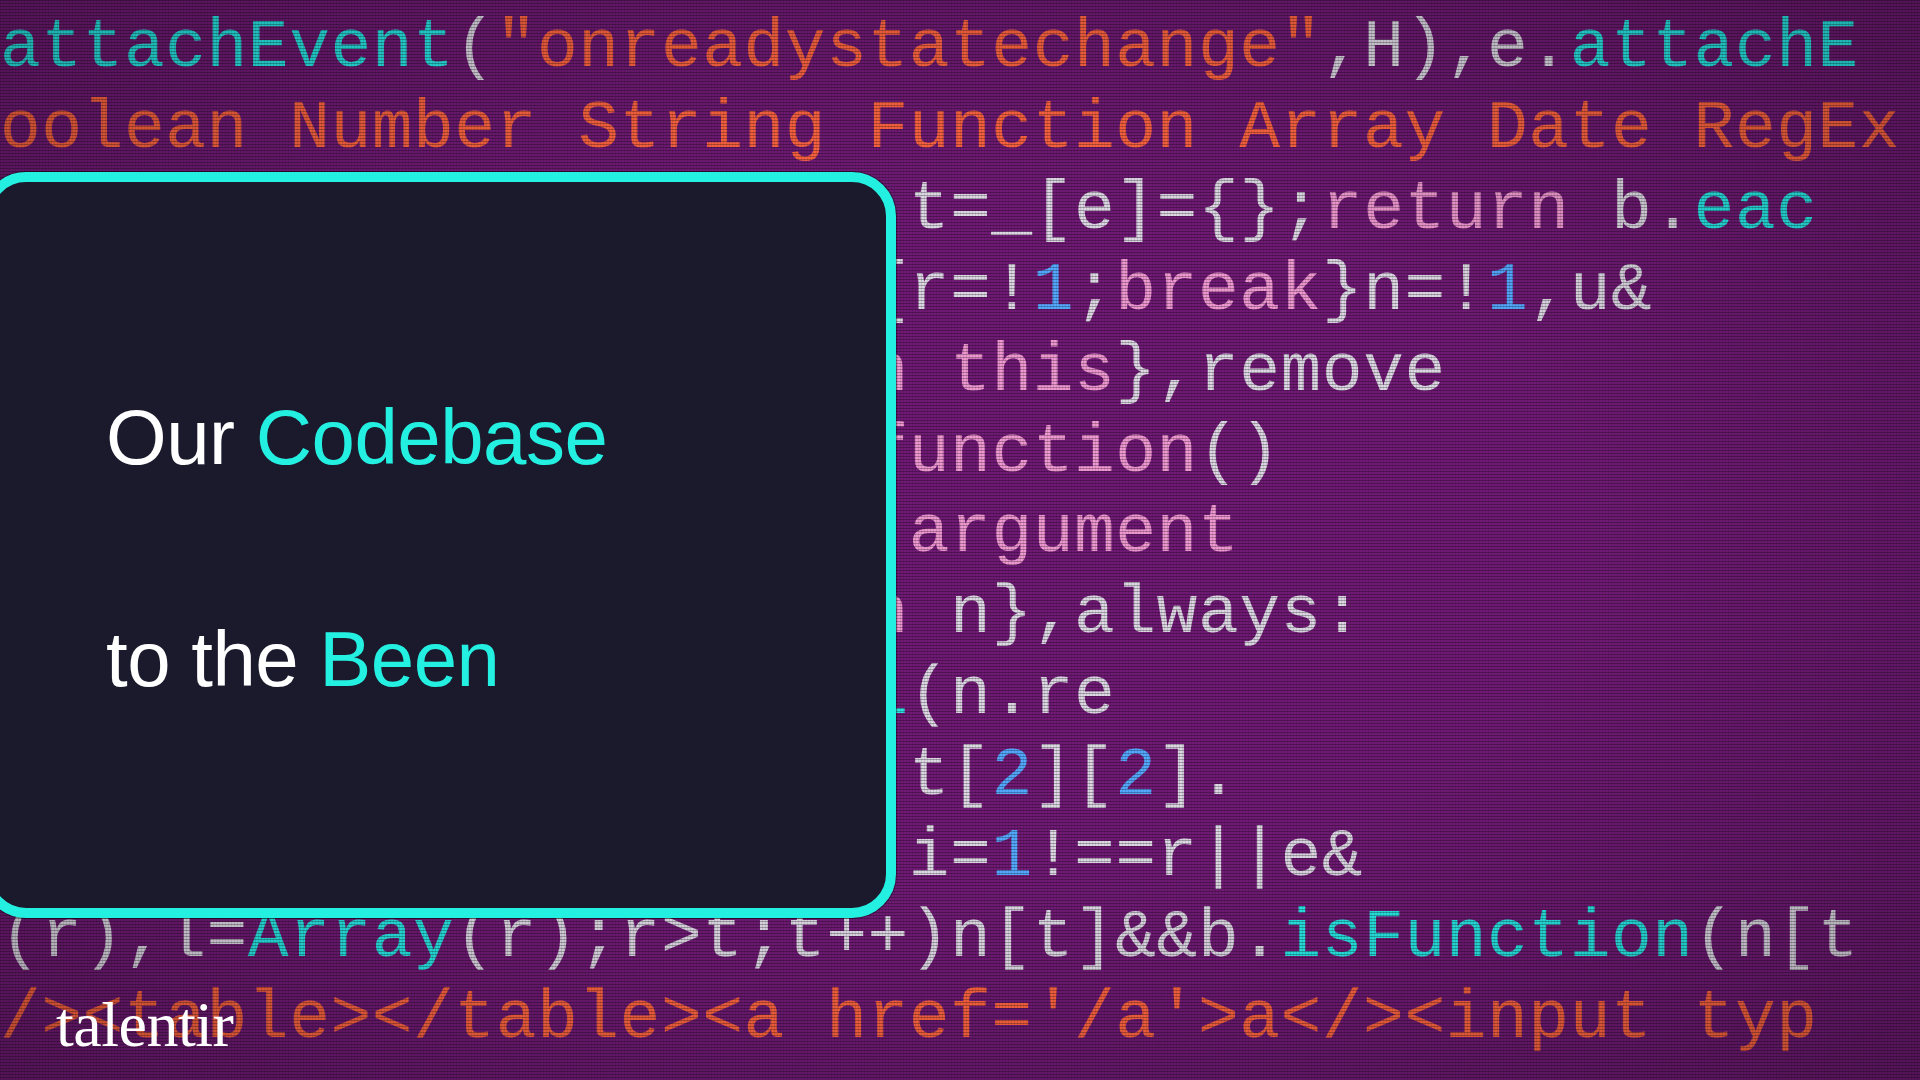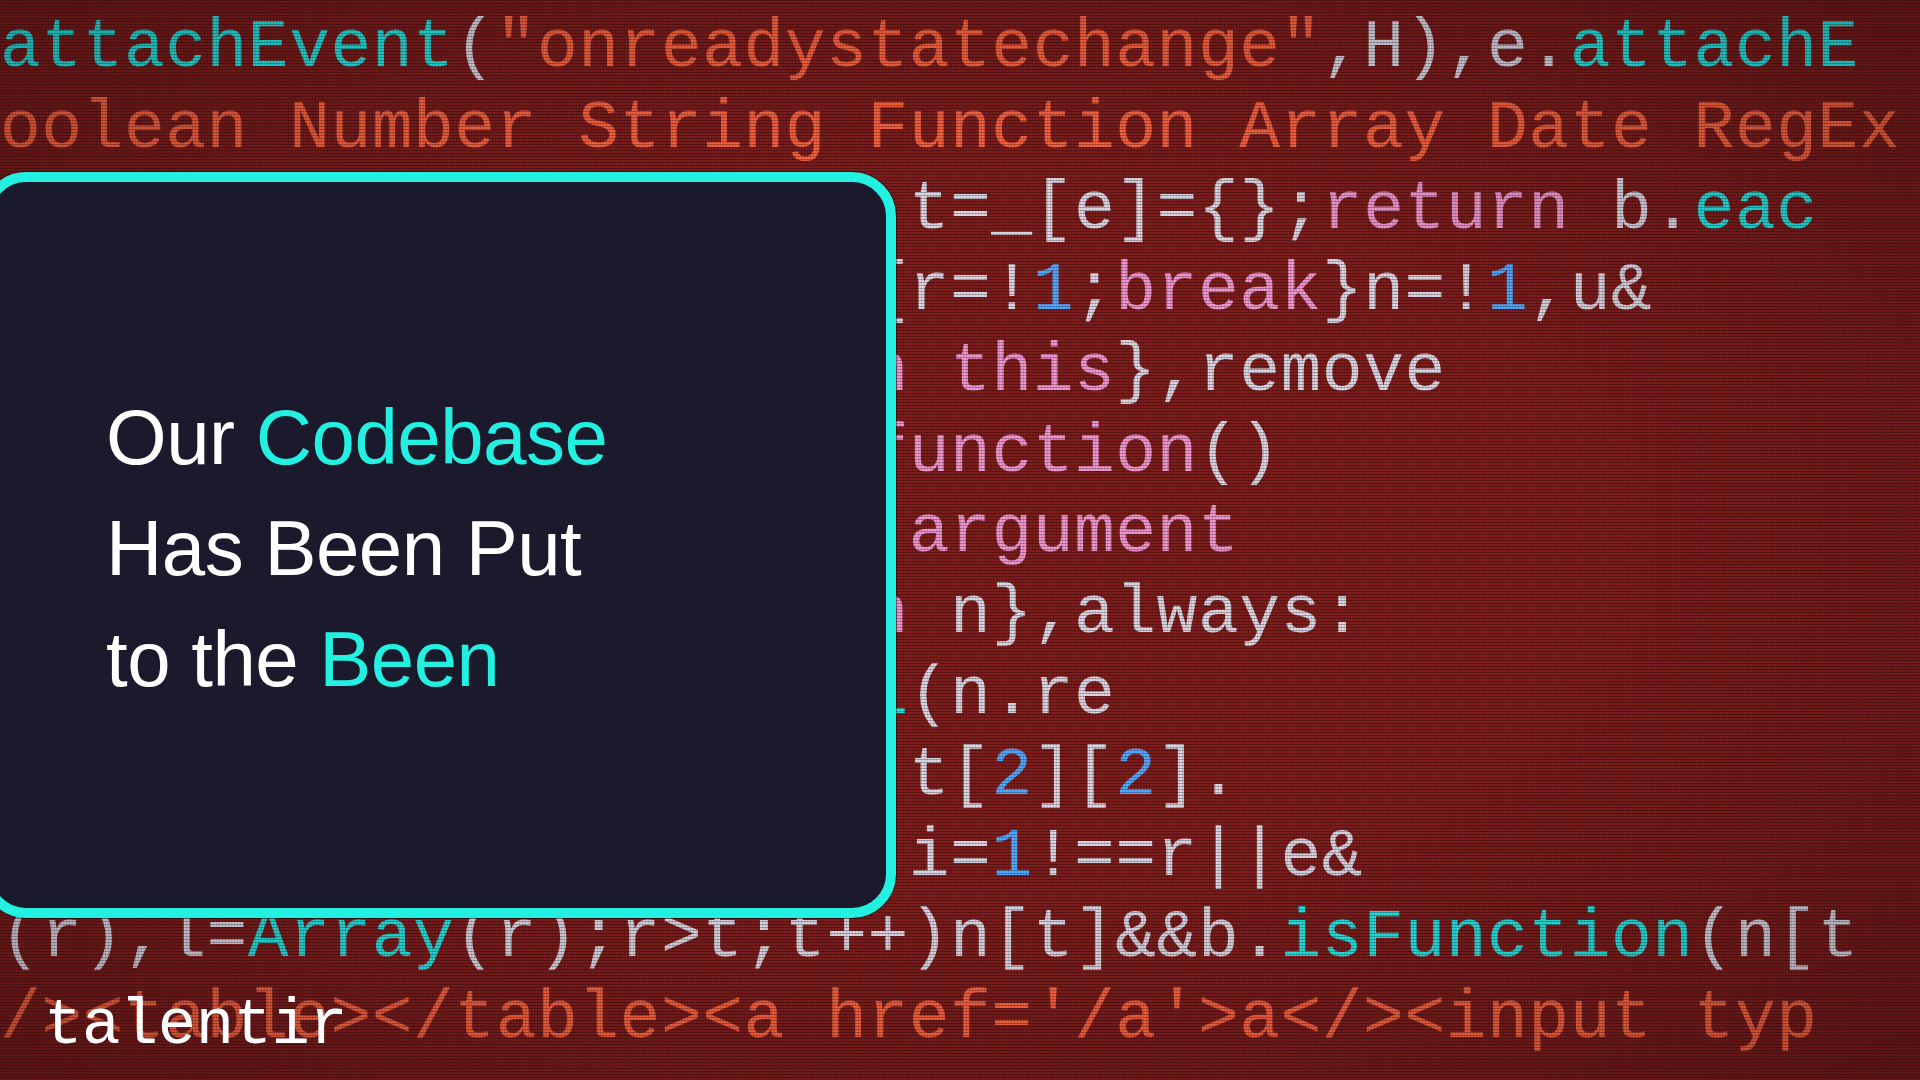--- a/index.html
+++ b/index.html
@@ -7,21 +7,21 @@
     width: 1920px;
     height: 1080px;
     overflow: hidden;
     background: #1a1a2e;
     font-family: "Consolas", "Menlo", "Courier New", monospace;
   }
   .stage {
     position: relative;
     width: 1920px;
     height: 1080px;
-    background: #7f1d1d;
+    background: #701a75;
   }
 
   
   .code-bg {
     position: absolute;
     inset: 0;
     padding-top: 8px;
     font-size: 68px;
     line-height: 1.19;
     color: #cfc9d6;
@@ -89,41 +89,41 @@
     font-size: 78px;
     line-height: 1.42;
     font-weight: 500;
     letter-spacing: -0.5px;
   }
   .card-title .accent { color: #24f0e1; }
 
   
   .brand {
     position: absolute;
-    left: 44px;
+    left: 56px;
     bottom: 18px;
-    font-family: Liberation Mono, monospace;
+    font-family: Liberation Serif, serif;
     font-size: 64px;
     color: #ffffff;
     letter-spacing: -0.5px;
     font-weight: 400;
   }
 </style>
 </head>
 <body>
 
 <div class="stage">
 
   <div class="code-bg" id="codebg"><span class="row"><span class="c-fn">attachEvent</span><span class="c-id">(</span><span class="c-kw">"onreadystatechange"</span><span class="c-id">,H),e.</span><span class="c-fn">attachE</span></span><span class="row"><span class="c-kw">oolean Number String Function Array Date RegEx</span></span><span class="row"><span class="c-id">={},</span><span class="c-pink">function</span><span class="c-id"> T(e){</span><span class="c-fn">var</span><span class="c-id"> t=_[e]={};</span><span class="c-pink">return</span><span class="c-id"> b.</span><span class="c-fn">eac</span></span><span class="row"><span class="c-id">l(t,e))===!</span><span class="c-num">1</span><span class="c-id">&amp;&amp;(</span><span class="c-kw">false</span><span class="c-id">){r=!</span><span class="c-num">1</span><span class="c-id">;</span><span class="c-pink">break</span><span class="c-id">}n=!</span><span class="c-num">1</span><span class="c-id">,u&amp;</span></span><span class="row"><span class="c-id">apply(r[</span><span class="c-num">0</span><span class="c-id">],(r))}</span><span class="c-pink">return this</span><span class="c-id">},remove</span></span><span class="row"><span class="c-pink">return</span><span class="c-id"> </span><span class="c-pink">this</span><span class="c-id">},disable:</span><span class="c-pink">function</span><span class="c-id">()</span></span><span class="row"><span class="c-lav">this</span><span class="c-id">},p.</span><span class="c-fn">fireWith</span><span class="c-id">(</span><span class="c-pink">this</span><span class="c-id">,</span><span class="c-pink">argument</span></span><span class="row"><span class="c-id">fire:</span><span class="c-pink">func</span><span class="c-pink">tion</span><span class="c-id">(){</span><span class="c-pink">return</span><span class="c-id"> n},always:</span></span><span class="row"><span class="c-id">).</span><span class="c-pink">do</span><span class="c-id">ne</span><span class="c-id">(n.resolve).</span><span class="c-fn">fail</span><span class="c-id">(n.re</span></span><span class="row"><span class="c-id">add,i[</span><span class="c-num">1</span><span class="c-id">^e][</span><span class="c-num">2</span><span class="c-id">].disable,t[</span><span class="c-num">2</span><span class="c-id">][</span><span class="c-num">2</span><span class="c-id">].</span></span><span class="row"><span class="c-pink">argument</span><span class="c-pink">s</span><span class="c-id">),r=n.</span><span class="c-fn">length</span><span class="c-id">,i=</span><span class="c-num">1</span><span class="c-id">!==r||e&amp;</span></span><span class="row"><span class="c-id">(r),l=</span><span class="c-fn">Array</span><span class="c-id">(r);r&gt;t;t++)n[t]&amp;&amp;b.</span><span class="c-fn">isFunction</span><span class="c-id">(n[t</span></span><span class="row"><span class="c-kw">/&gt;&lt;table&gt;&lt;/table&gt;&lt;a href='/a'&gt;a&lt;/&gt;&lt;input typ</span></span></div>
   <div class="scanlines"></div>
   <div class="vignette"></div>
 
   <div class="card">
     <div class="card-title">
       <span>Our </span><span class="accent">Codebase</span><br>
-      <span>Has Been Put</span><br>
+      <br>
       <span>to the </span><span class="accent">Been</span>
     </div>
   </div>
 
   <div class="brand">talentir</div>
 
 </div>
 
 </body></html>

